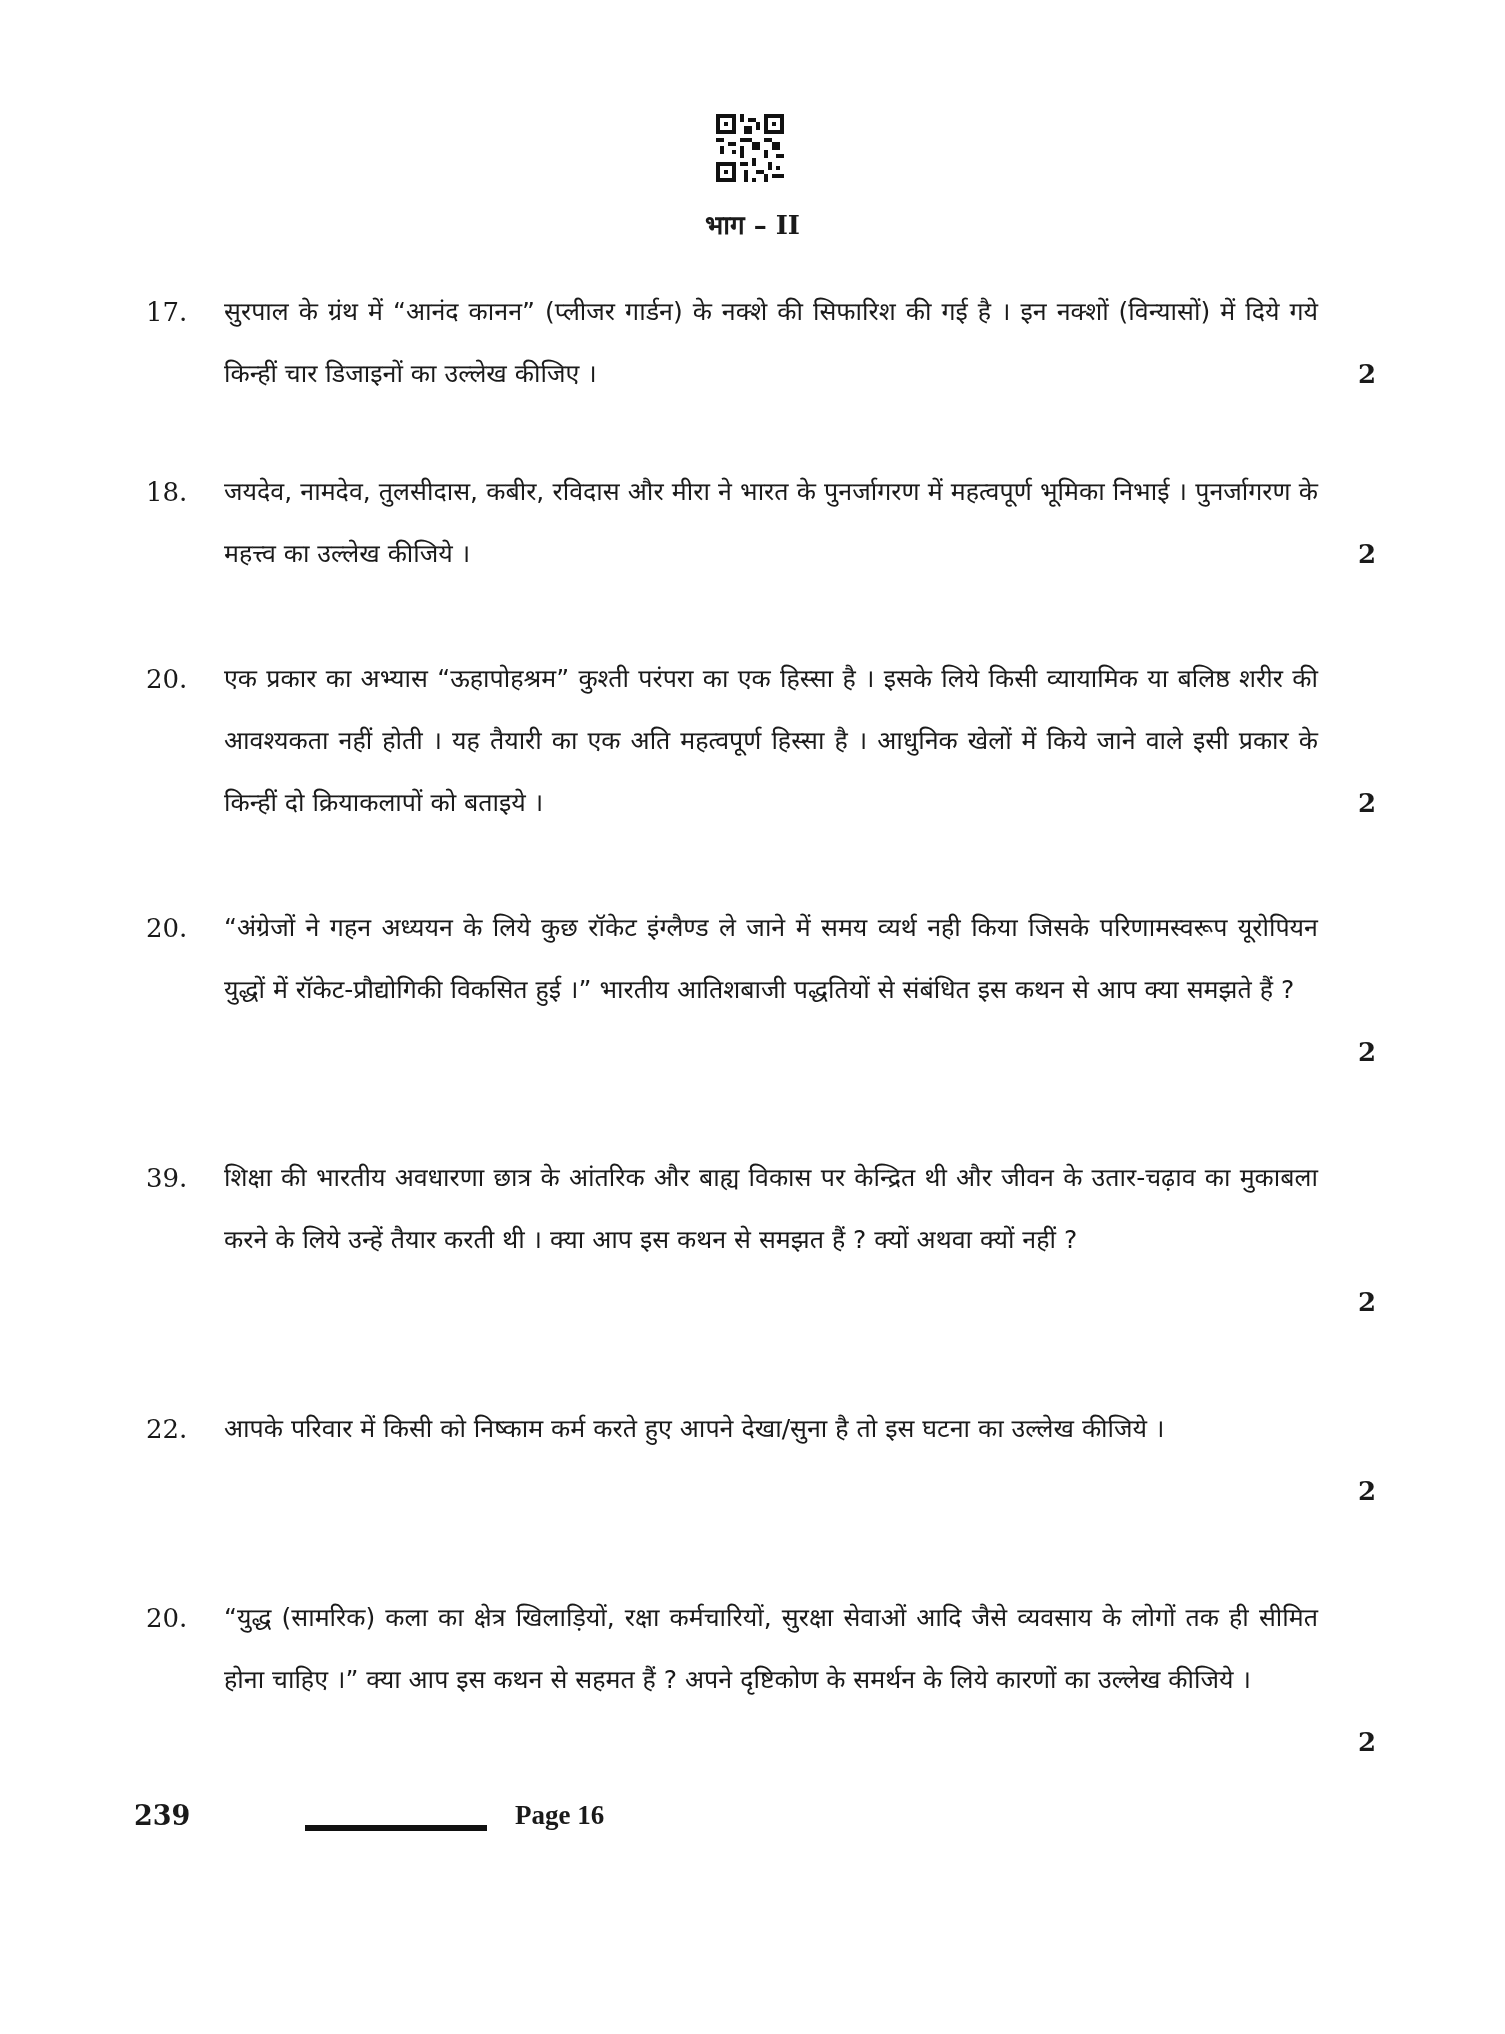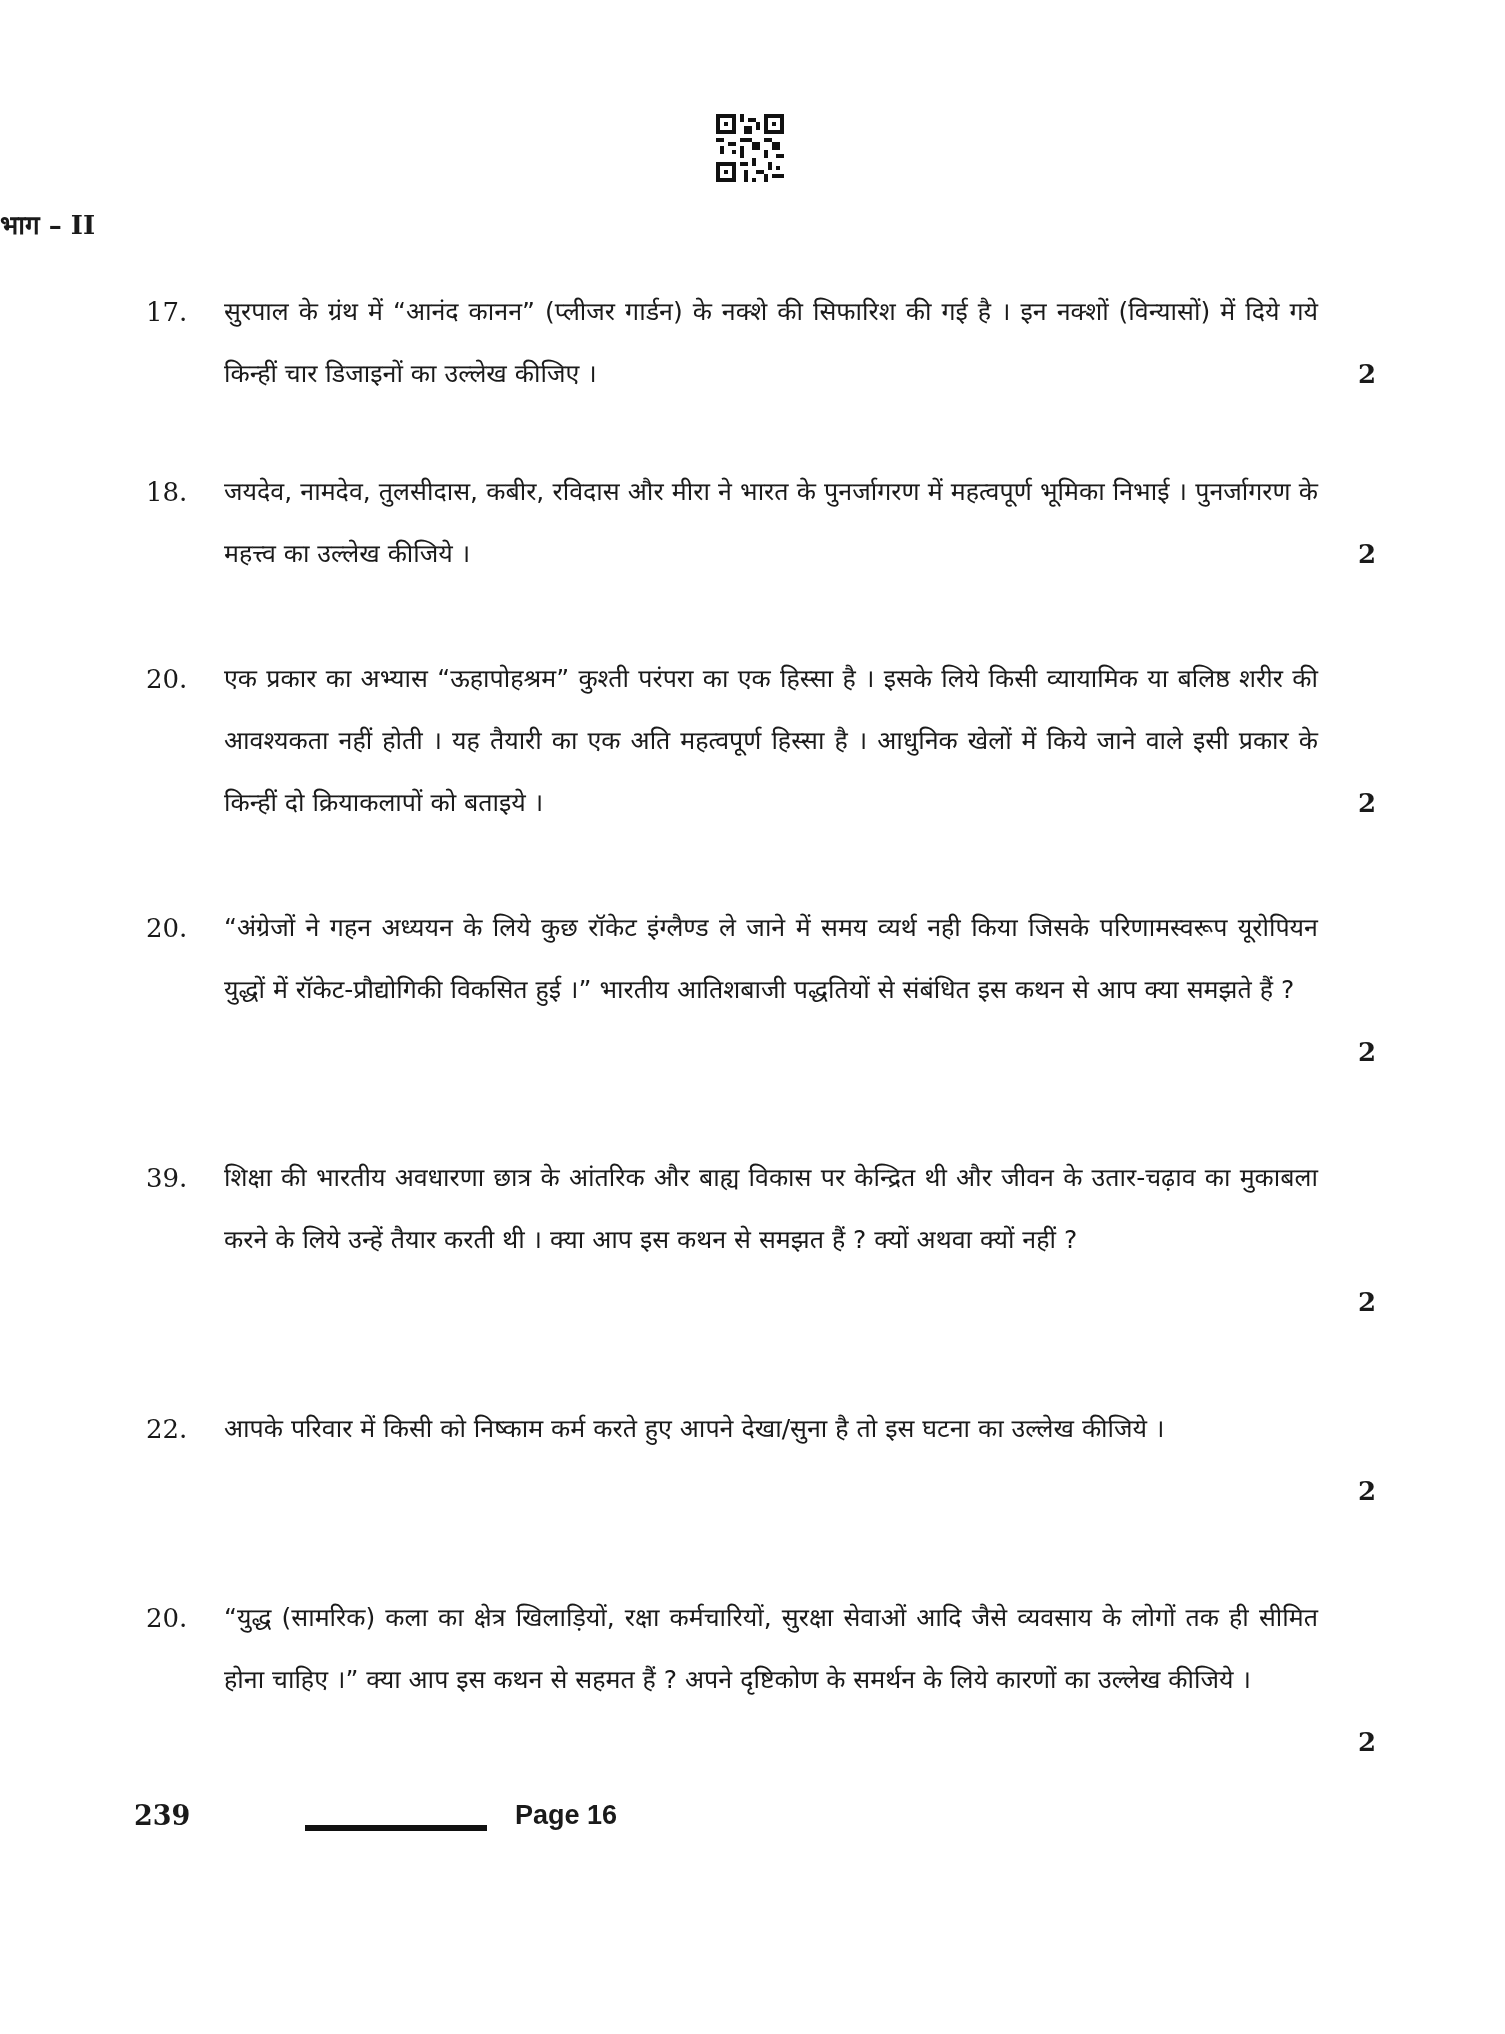--- a/index.html
+++ b/index.html
@@ -4,21 +4,21 @@
 <style>
   html, body { margin: 0; padding: 0; background: #ffffff; }
   body {
     width: 1505px; height: 2034px; position: relative; overflow: hidden;
     font-family: "DejaVu Sans", sans-serif; color: #1a1a1a;
   }
   .qr {
     position: absolute; left: 716px; top: 114px; width: 68px; height: 68px;
   }
   .section-title {
-    position: absolute; left: 0; width: 1505px; top: 206px; 
+    position: absolute; left: 0; width: 1505px; top: 206px; text-align: center;
     font-family: "DejaVu Serif", serif; font-weight: bold; font-size: 26px;
   }
   .q {
     position: absolute; left: 0; width: 1505px;
   }
   .q .num {
     position: absolute; left: 146px; top: 0;
     font-family: "DejaVu Serif", serif; font-size: 26px; line-height: 62px;
   }
   .q .text {
@@ -31,21 +31,21 @@
   }
   .footer-code {
     position: absolute; left: 134px; top: 1800px;
     font-family: "DejaVu Serif", serif; font-weight: bold; font-size: 27px; text-align: right;
   }
   .footer-rule {
     position: absolute; left: 305px; top: 1825px; width: 182px; height: 6px; background: #111;
   }
   .footer-page {
     position: absolute; left: 515px; top: 1800px;
-    font-family: Liberation Sans, sans-serif; font-weight: bold; font-size: 27px;
+    font-family: Liberation Serif, serif; font-weight: bold; font-size: 27px;
   }
 </style>
 </head>
 <body>
 
 <div class="qr">
   <svg width="68" height="68" viewBox="0 0 17 17" shape-rendering="crispEdges">
     <rect x="0" y="0" width="17" height="17" fill="#fff"></rect>
     <g fill="#111">
       <rect x="0" y="0" width="5" height="5"></rect>

